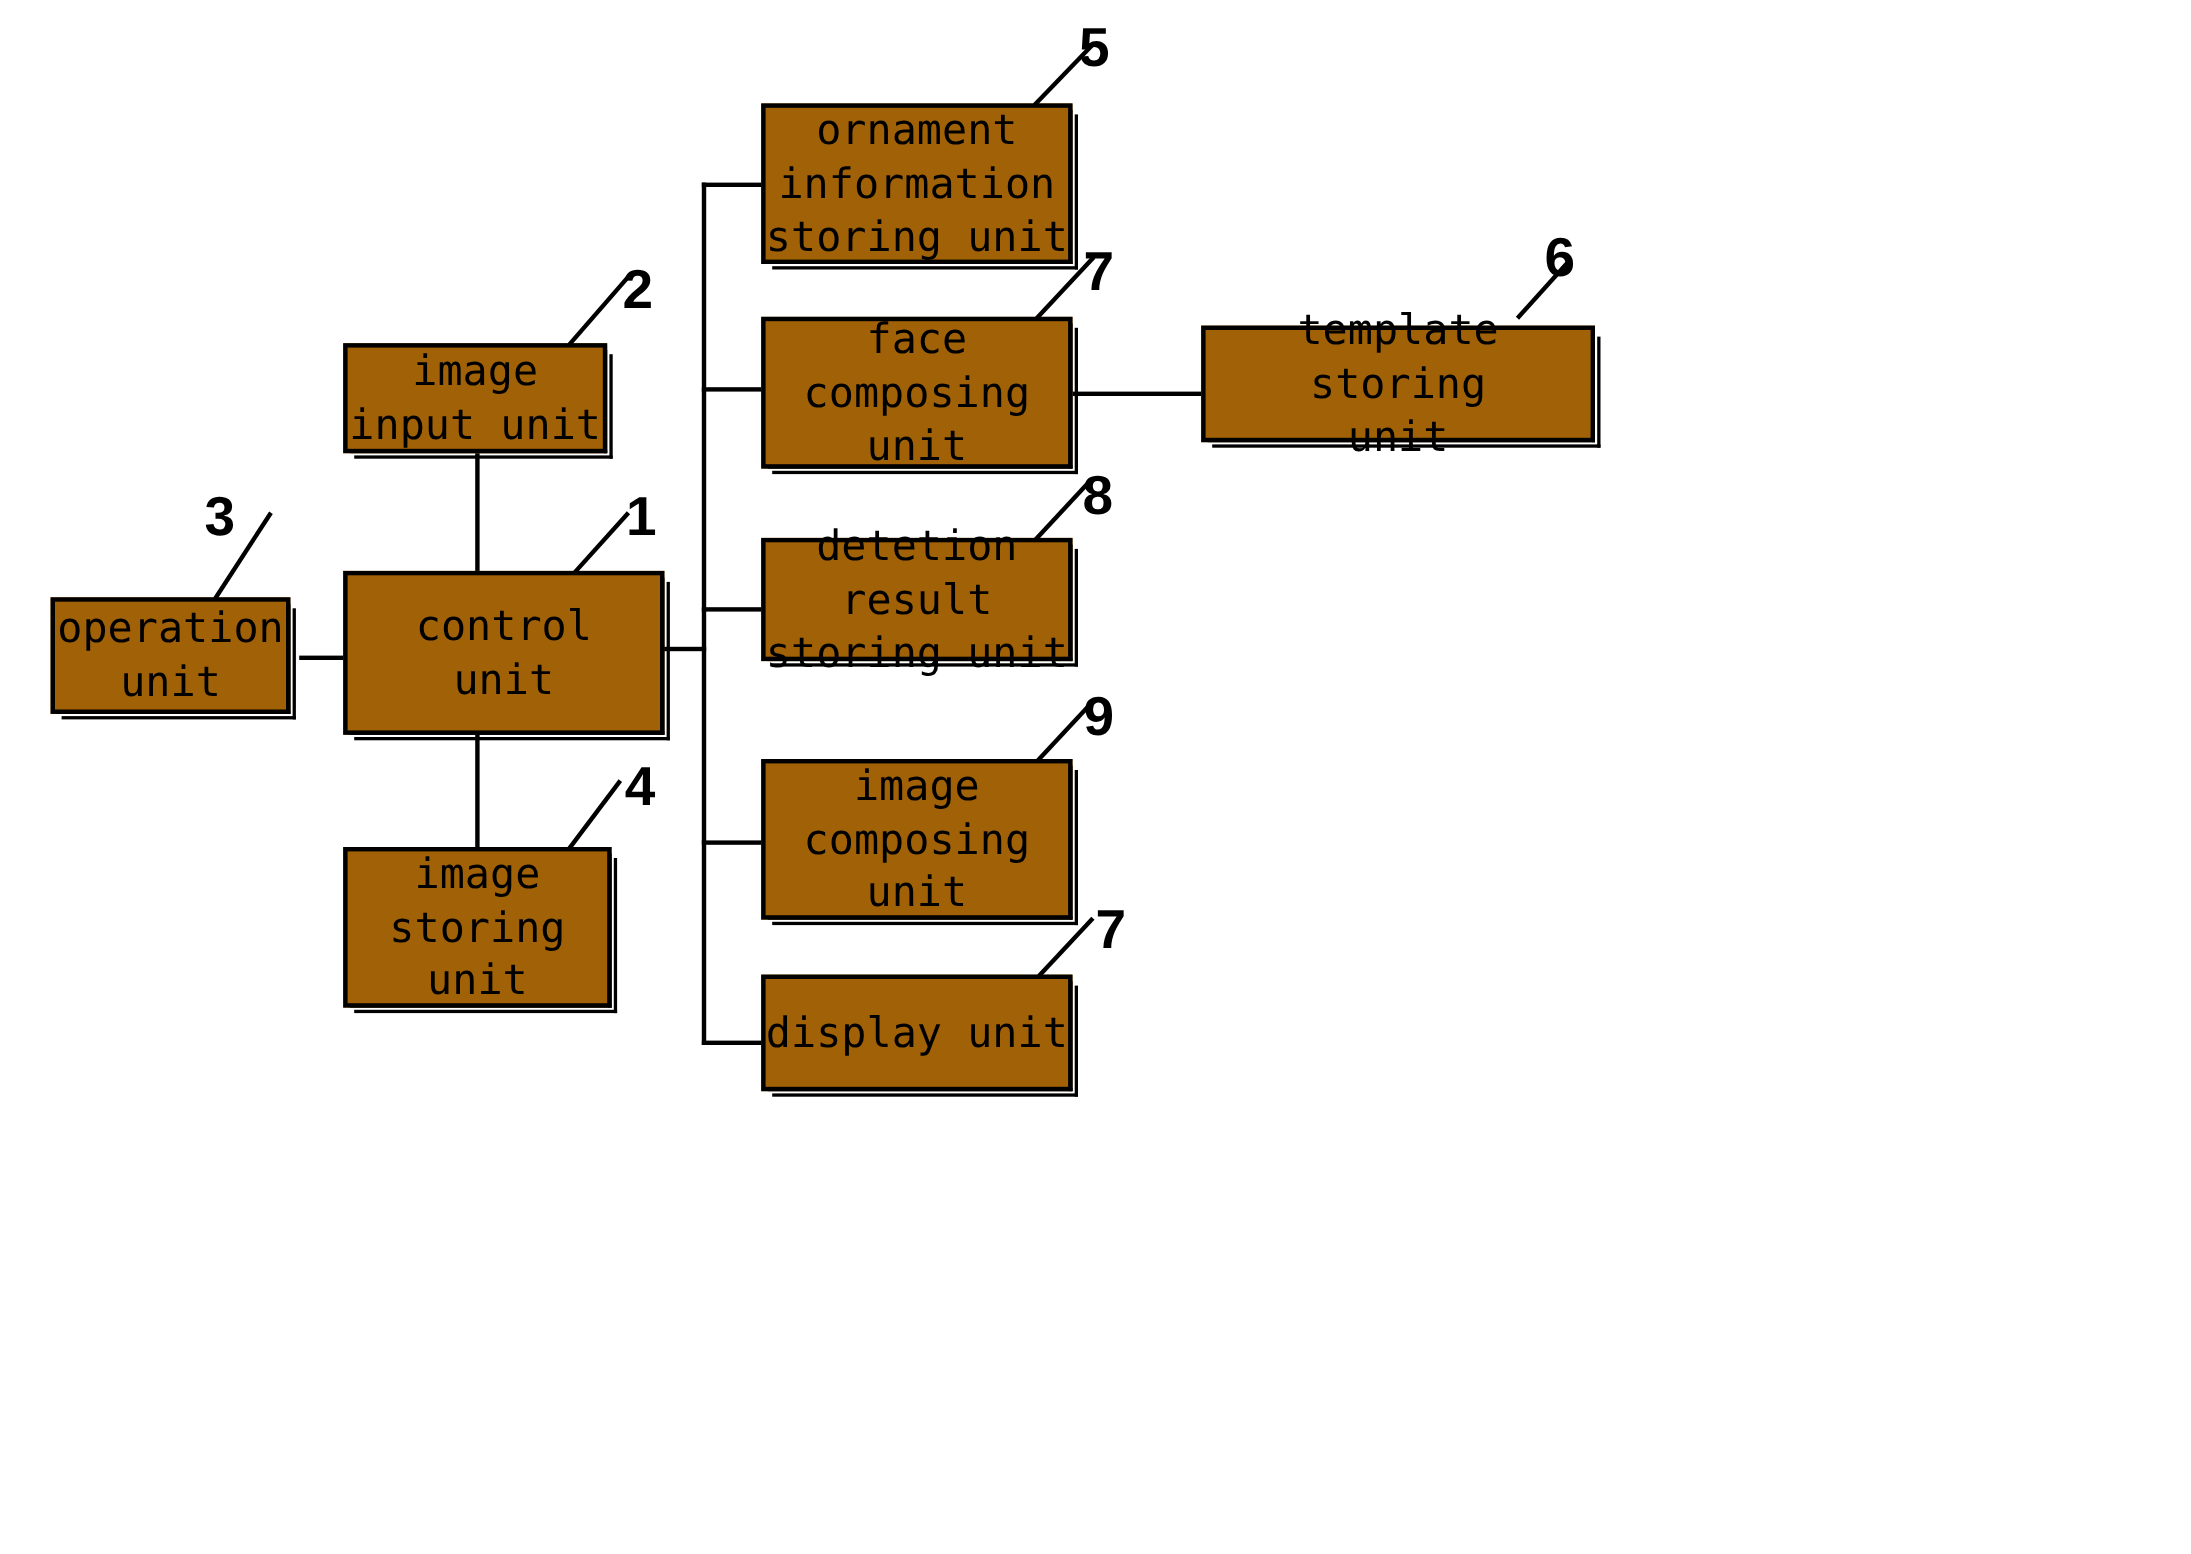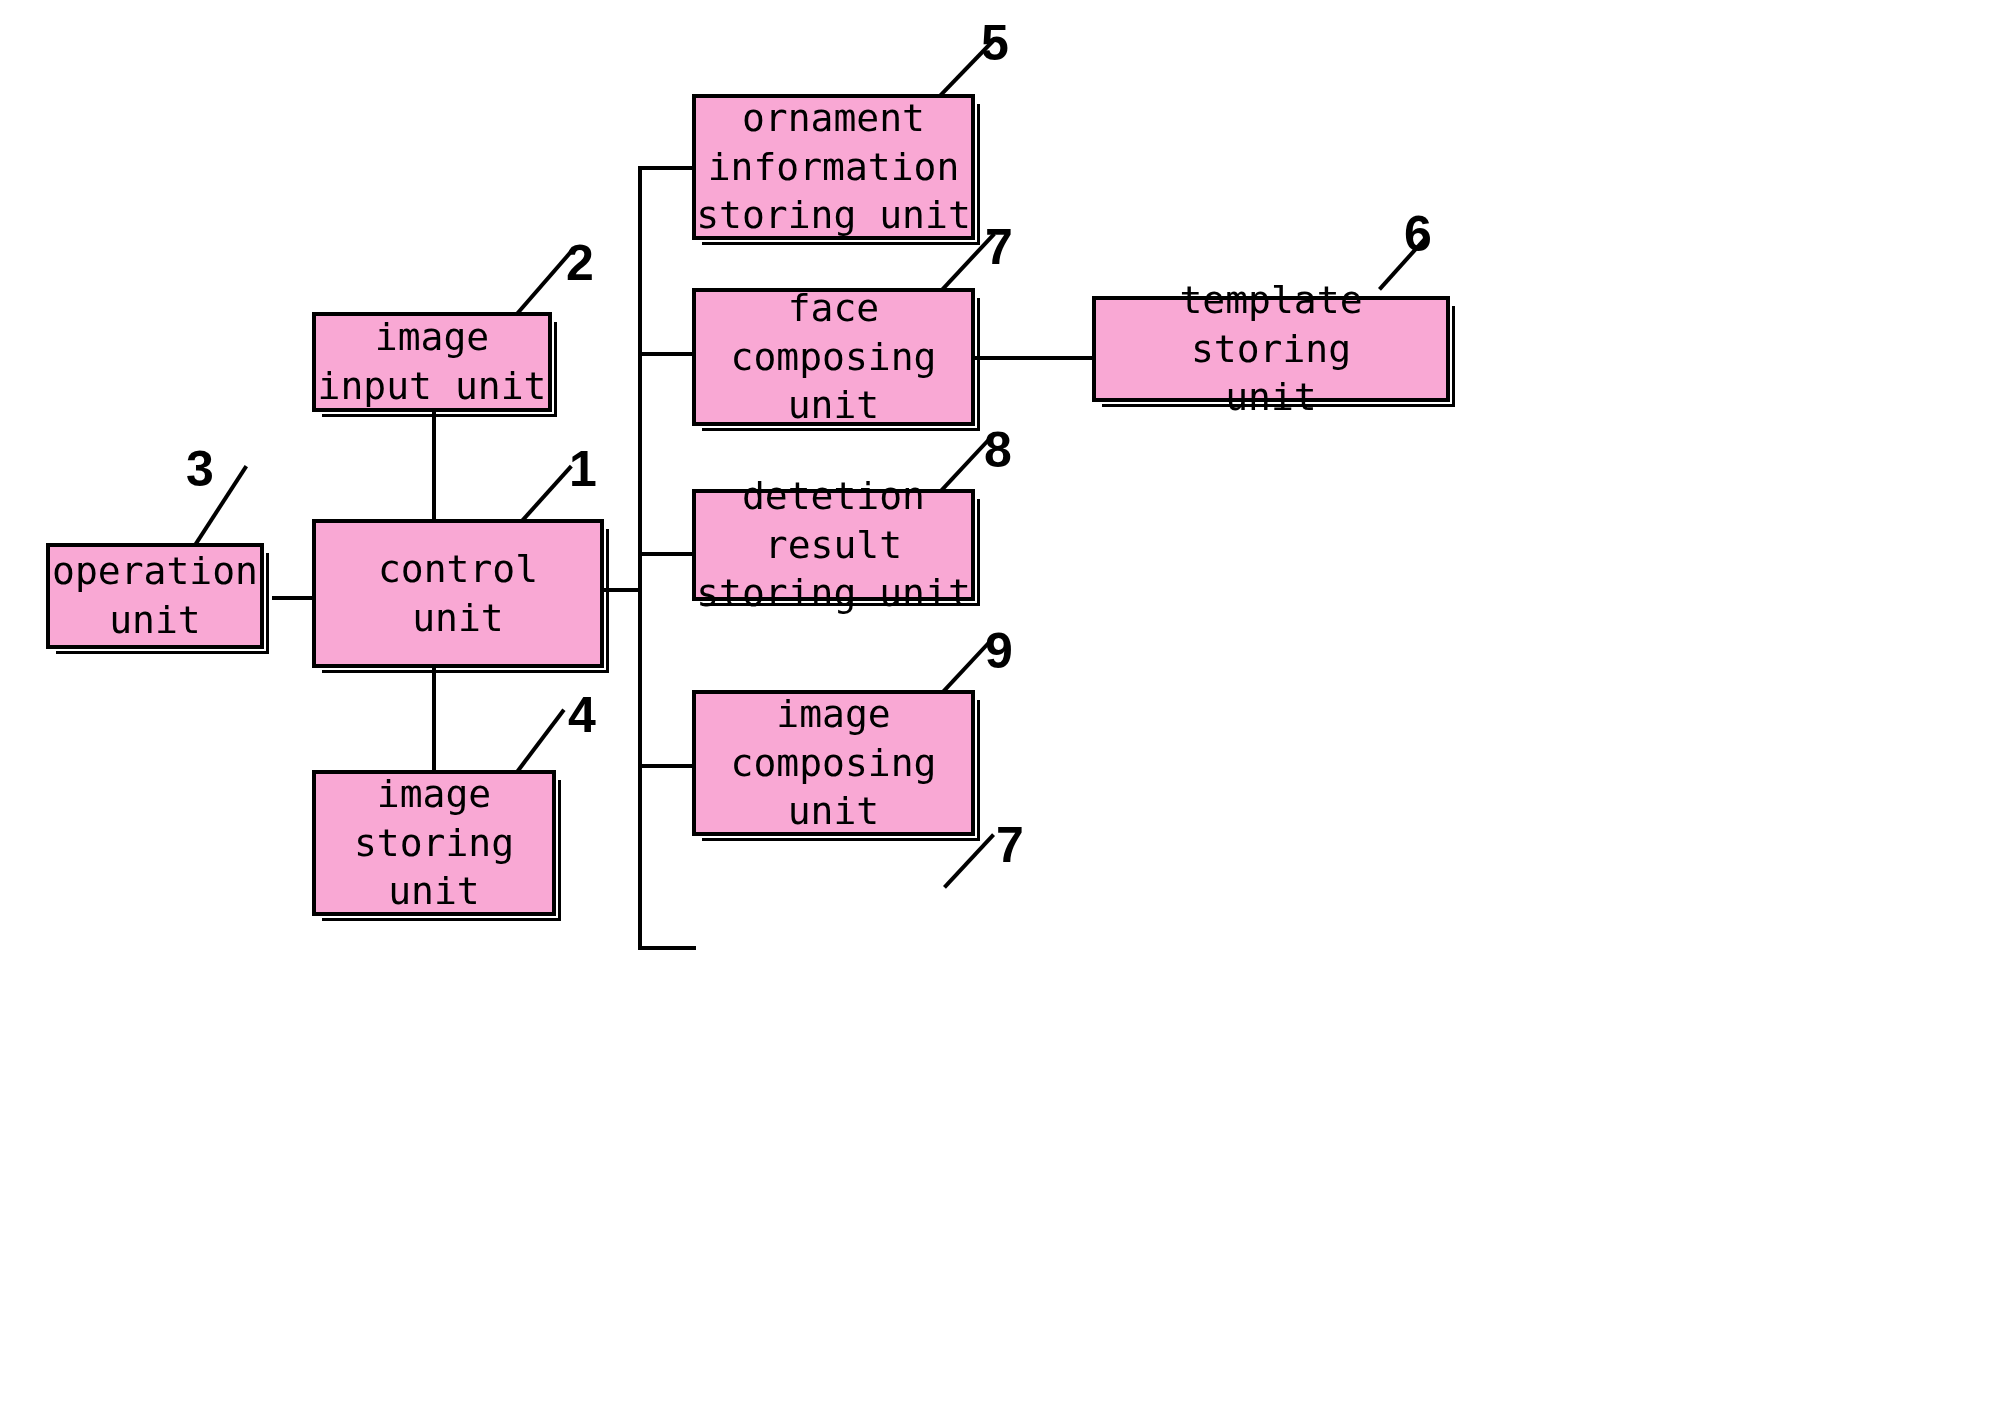--- a/index.html
+++ b/index.html
@@ -14,21 +14,21 @@
     position: relative;
     width: 1992px;
     height: 1413px;
     background: #ffffff;
     overflow: hidden;
   }
   
   .box {
     position: absolute;
     box-sizing: border-box;
-    background: #f9a8d4;
+    background: #a16207;
     border: 4px solid #000000;
     display: flex;
     align-items: center;
     justify-content: center;
     text-align: center;
     color: #000000;
     font-family: "DejaVu Sans Mono", "Liberation Mono", monospace;
     font-size: 38px;
     line-height: 1.28;
     letter-spacing: 0px;
@@ -140,20 +140,21 @@
 unit</div>
 
   <div class="box" style="left:692px; top:489px; width:283px; height:112px;">detetion
 result
 storing unit</div>
 
   <div class="box" style="left:692px; top:690px; width:283px; height:146px;">image
 composing
 unit</div>
 
+  <div class="box" style="left:692px; top:886px; width:283px; height:106px;">display unit</div>
 
   <div class="leader" style="left:939px; top:94px; width:77px; transform:rotate(-46deg);"></div>
 
   <div class="leader" style="left:516px; top:312px; width:82px; transform:rotate(-49deg);"></div>
 
   <div class="leader" style="left:1378px; top:288px; width:72px; transform:rotate(-48deg);"></div>
 
   <div class="leader" style="left:941px; top:288px; width:76px; transform:rotate(-47deg);"></div>
 
   <div class="leader" style="left:194px; top:543px; width:93px; transform:rotate(-57deg);"></div>

